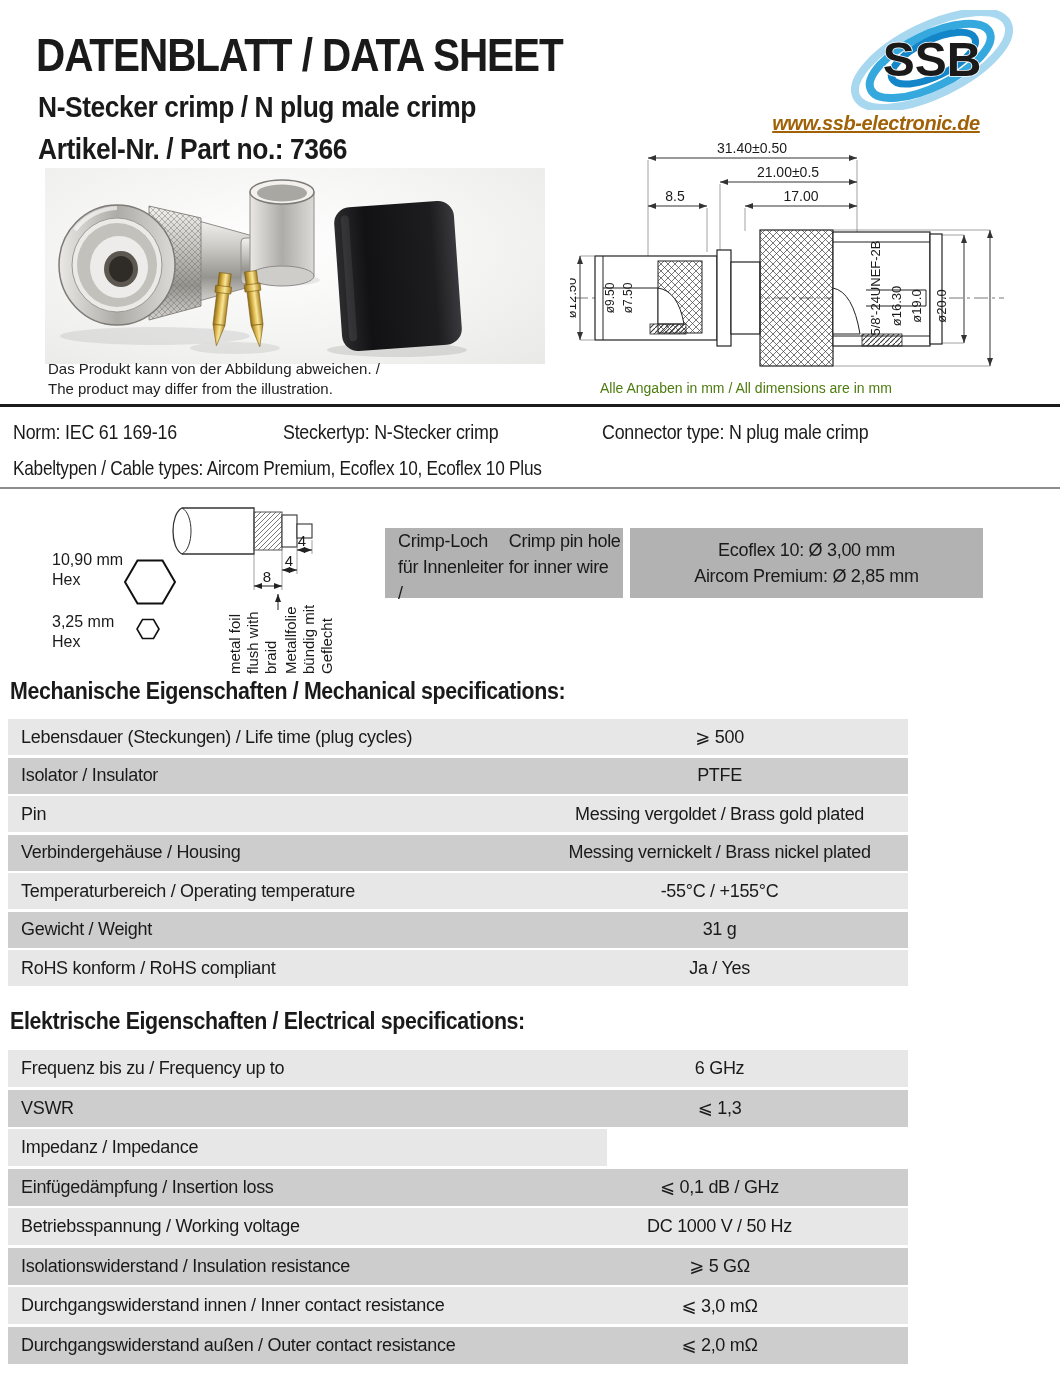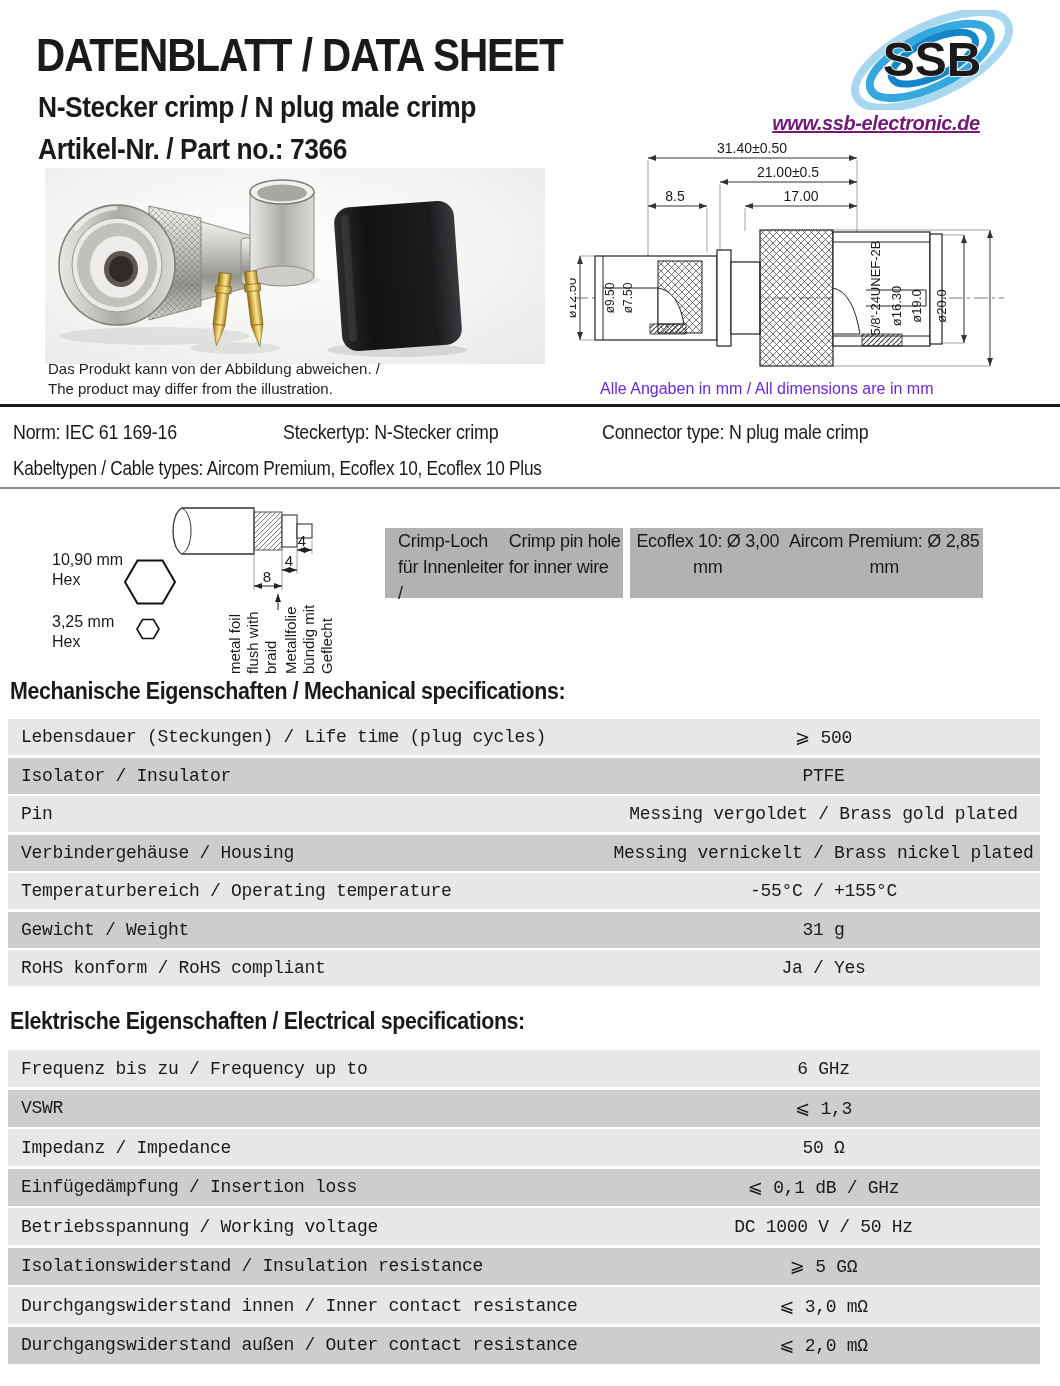--- a/index.html
+++ b/index.html
@@ -6,44 +6,44 @@
   .page{position:relative;width:1060px;height:1386px;background:#ffffff;overflow:hidden;
         font-family:"Liberation Sans","DejaVu Sans",sans-serif;color:#1a1a1a;border-radius:16px;}
   .abs{position:absolute;}
   .cond{transform-origin:left top;white-space:nowrap;}
 
   .title{left:36px;top:28px;font-size:46px;font-weight:bold;letter-spacing:-1.2px;transform:scaleX(.88);}
   .subtitle{left:38px;top:90px;font-size:30px;font-weight:bold;letter-spacing:-.5px;transform:scaleX(.88);}
   .partno{left:38px;top:132px;font-size:30px;font-weight:bold;letter-spacing:-.5px;transform:scaleX(.88);}
 
   .website{left:764px;top:112px;width:224px;text-align:center;font-size:20px;font-weight:bold;
-           font-style:italic;text-decoration:underline;color:#701a75;letter-spacing:-.4px;}
+           font-style:italic;text-decoration:underline;color:#a16207;letter-spacing:-.4px;}
 
   .photo{left:45px;top:168px;width:500px;height:196px;
          background:radial-gradient(ellipse at 45% 40%, #ffffff 0%, #f4f4f3 55%, #e9e9e8 100%);}
   .caption{left:48px;top:359px;font-size:15px;line-height:20px;color:#222;}
 
-  .drawnote{left:600px;top:380px;font-size:16px;color:#6d28d9;}
+  .drawnote{left:600px;top:380px;font-size:14px;color:#4d7c0f;}
 
   .rule1{left:0;top:404px;width:1060px;height:3px;background:#1c1c1c;}
   .rule2{left:0;top:487px;width:1060px;height:2px;background:#8d8d8d;}
   .normtxt{top:420px;font-size:21px;letter-spacing:-.3px;transform:scaleX(.85);}
   .cabletxt{left:13px;top:456px;font-size:21px;letter-spacing:-.3px;transform:scaleX(.82);}
 
   .h2{left:10px;font-size:23px;font-weight:bold;letter-spacing:-.4px;transform:scaleX(.93);}
 
   .ct{left:385px;top:528px;width:598px;}
   .ct .row{display:flex;margin-bottom:3px;}
   .ct .lab{width:225px;padding-left:13px;display:flex;justify-content:center;}
-  .ct .val{width:353px;margin-left:7px;display:flex;flex-direction:row;justify-content:center;text-align:center;}
+  .ct .val{width:353px;margin-left:7px;display:flex;flex-direction:column;justify-content:center;text-align:center;}
   .ct .r1 .lab,.ct .r1 .val{background:#b2b2b2;height:70px;}
   .ct .r2 .lab,.ct .r2 .val{background:#cbcbcb;height:36px;}
   .ct{font-size:18px;letter-spacing:-.3px;line-height:26px;}
 
-  .spec{left:8px;width:1032px;font-size:18px;letter-spacing:-.3px;font-family:Liberation Mono, monospace;}
+  .spec{left:8px;width:900px;font-size:18px;letter-spacing:-.3px;}
   .spec .row{display:flex;margin-bottom:2.5px;}
   .spec .lab{width:586px;padding-left:13px;display:flex;align-items:center;}
   .spec .val{width:433px;margin-left:0;display:flex;align-items:center;justify-content:center;text-align:center;}
   .spec .row:nth-child(odd) .lab,.spec .row:nth-child(odd) .val{background:#e7e7e7;}
   .spec .row:nth-child(even) .lab,.spec .row:nth-child(even) .val{background:#cdcdcd;}
   .mech{top:719px;}
   .mech .lab,.mech .val{height:36px;}
   .elec{top:1050px;}
   .elec .lab,.elec .val{height:37px;}
 
@@ -339,21 +339,20 @@
     <div class="row">
         <div class="lab">Frequenz bis zu / Frequency up to</div>
         <div class="val">6 GHz</div>
       </div>
     <div class="row">
         <div class="lab">VSWR</div>
         <div class="val">⩽ 1,3</div>
       </div>
     <div class="row">
         <div class="lab">Impedanz / Impedance</div>
-        <div class="val">50 Ω</div>
       </div>
     <div class="row">
         <div class="lab">Einfügedämpfung / Insertion loss</div>
         <div class="val">⩽ 0,1 dB / GHz</div>
       </div>
     <div class="row">
         <div class="lab">Betriebsspannung / Working voltage</div>
         <div class="val">DC 1000 V / 50 Hz</div>
       </div>
     <div class="row">

